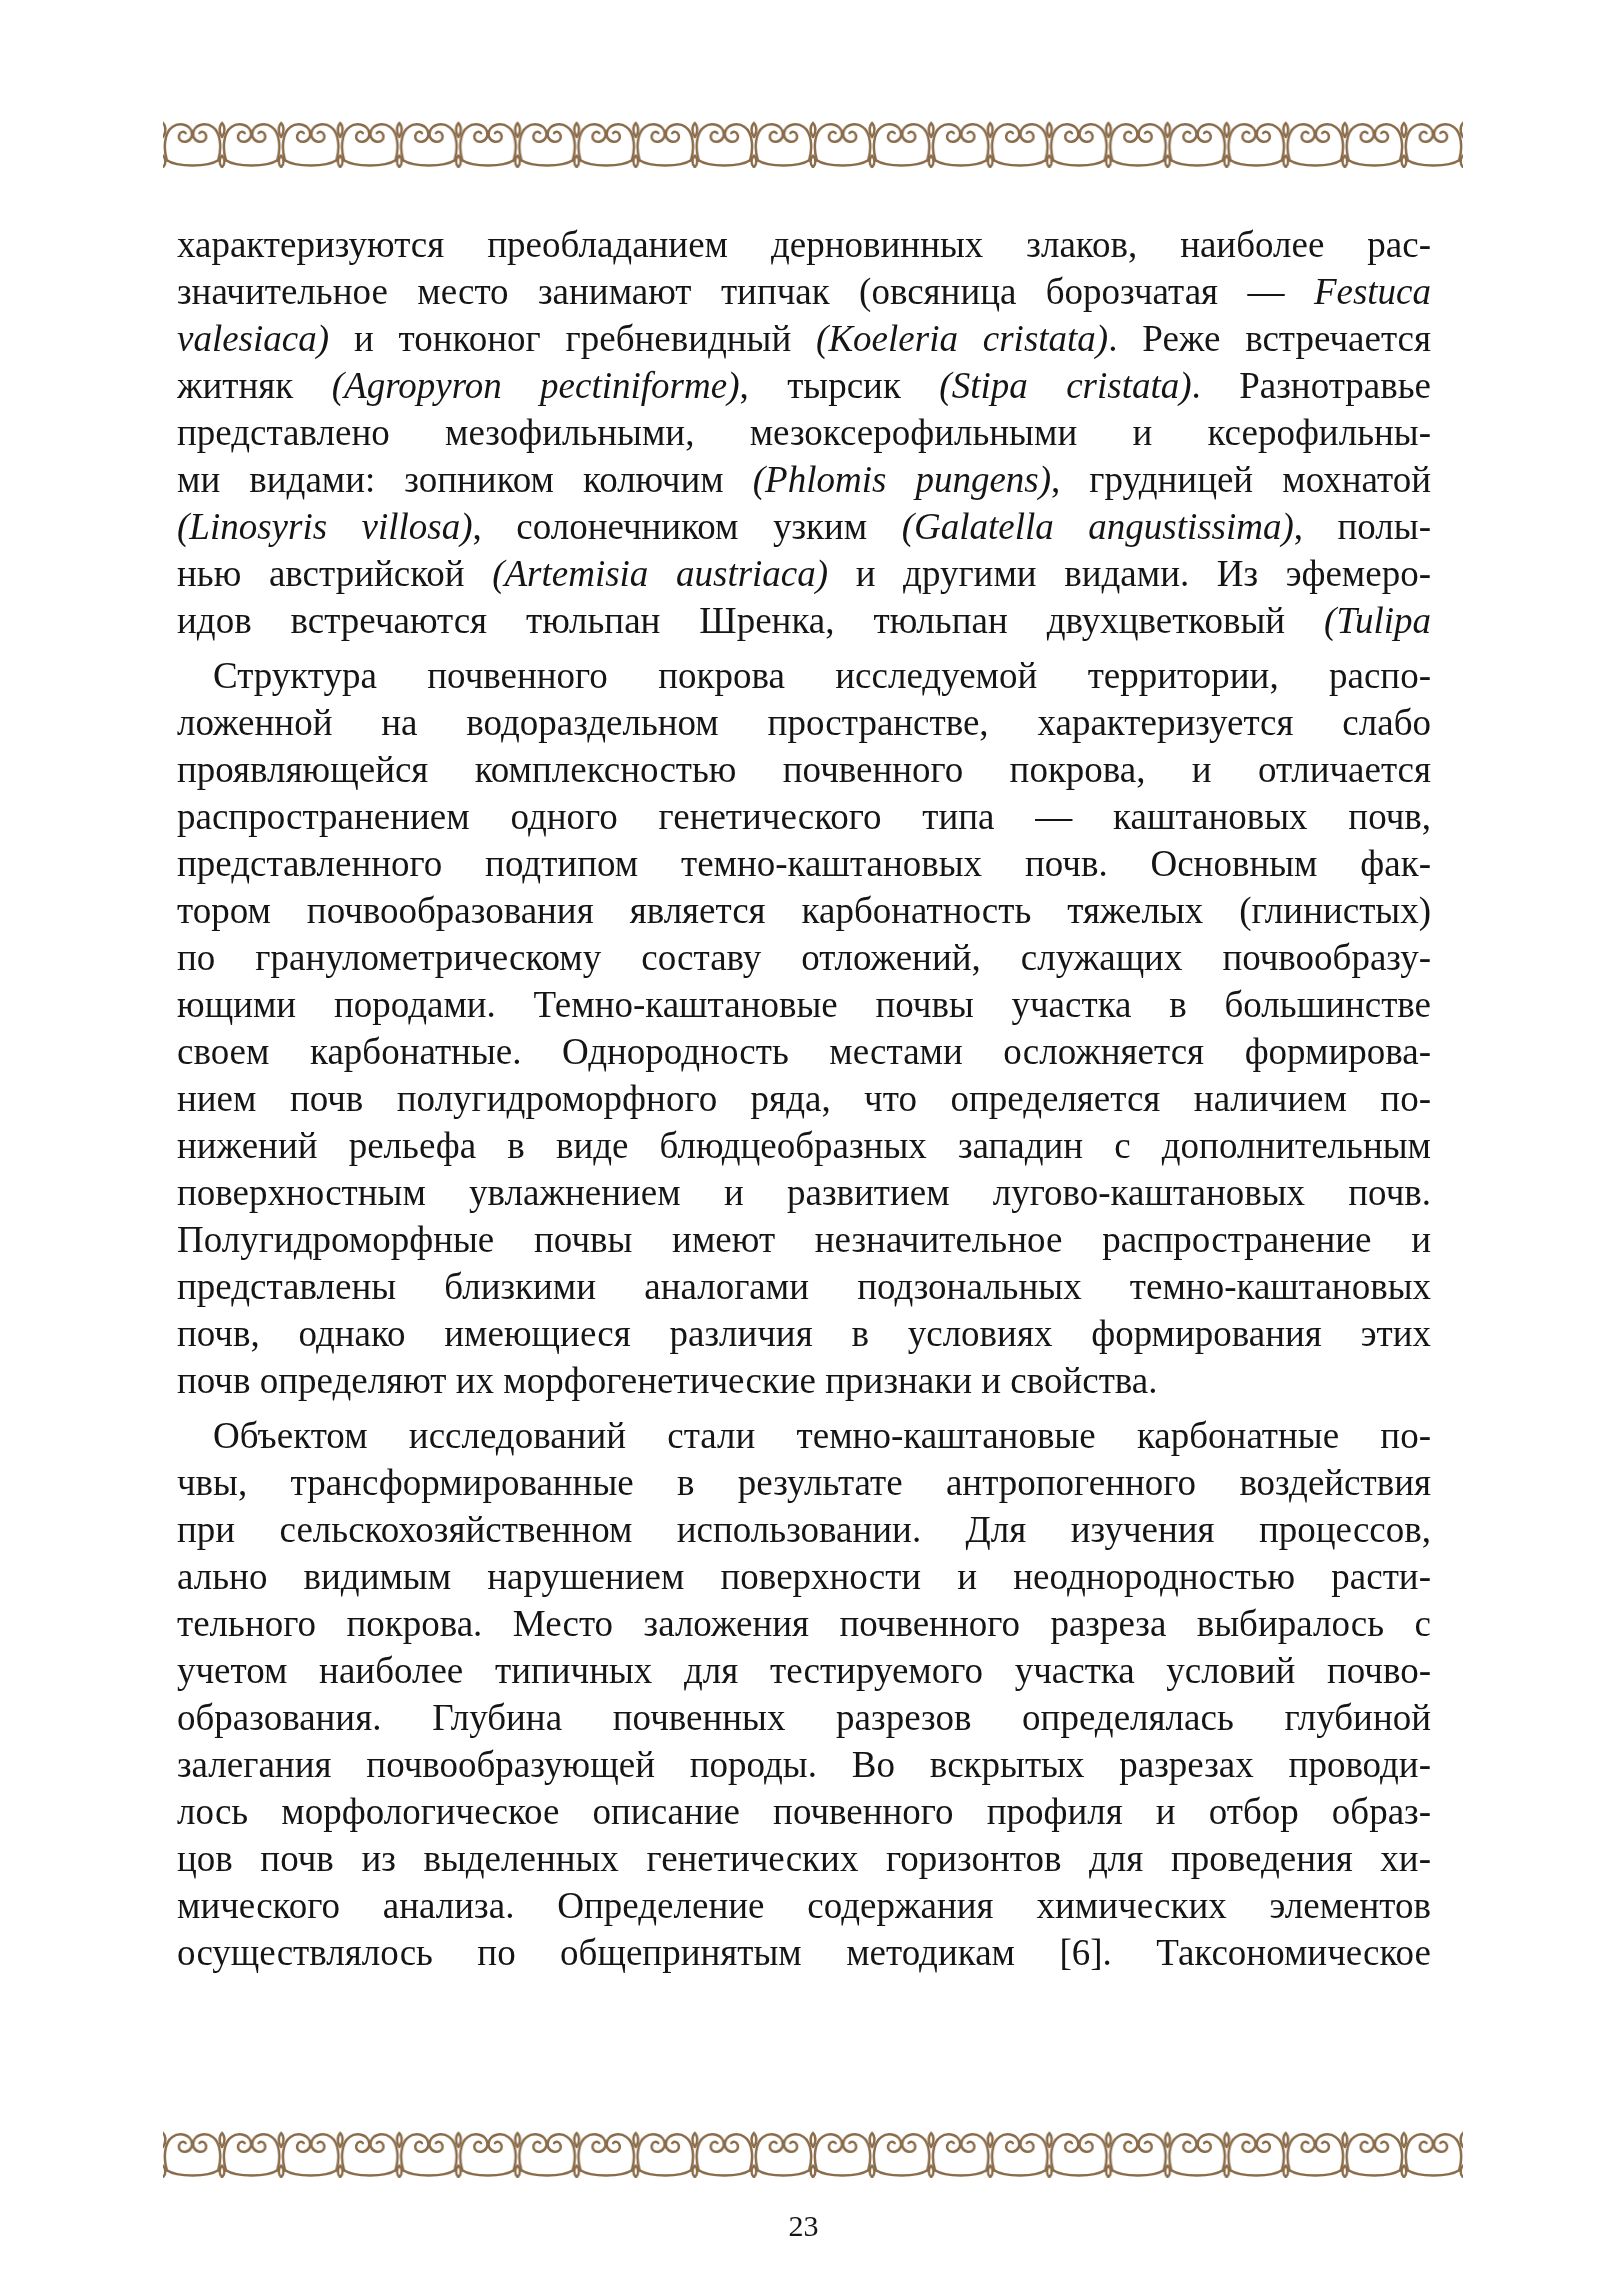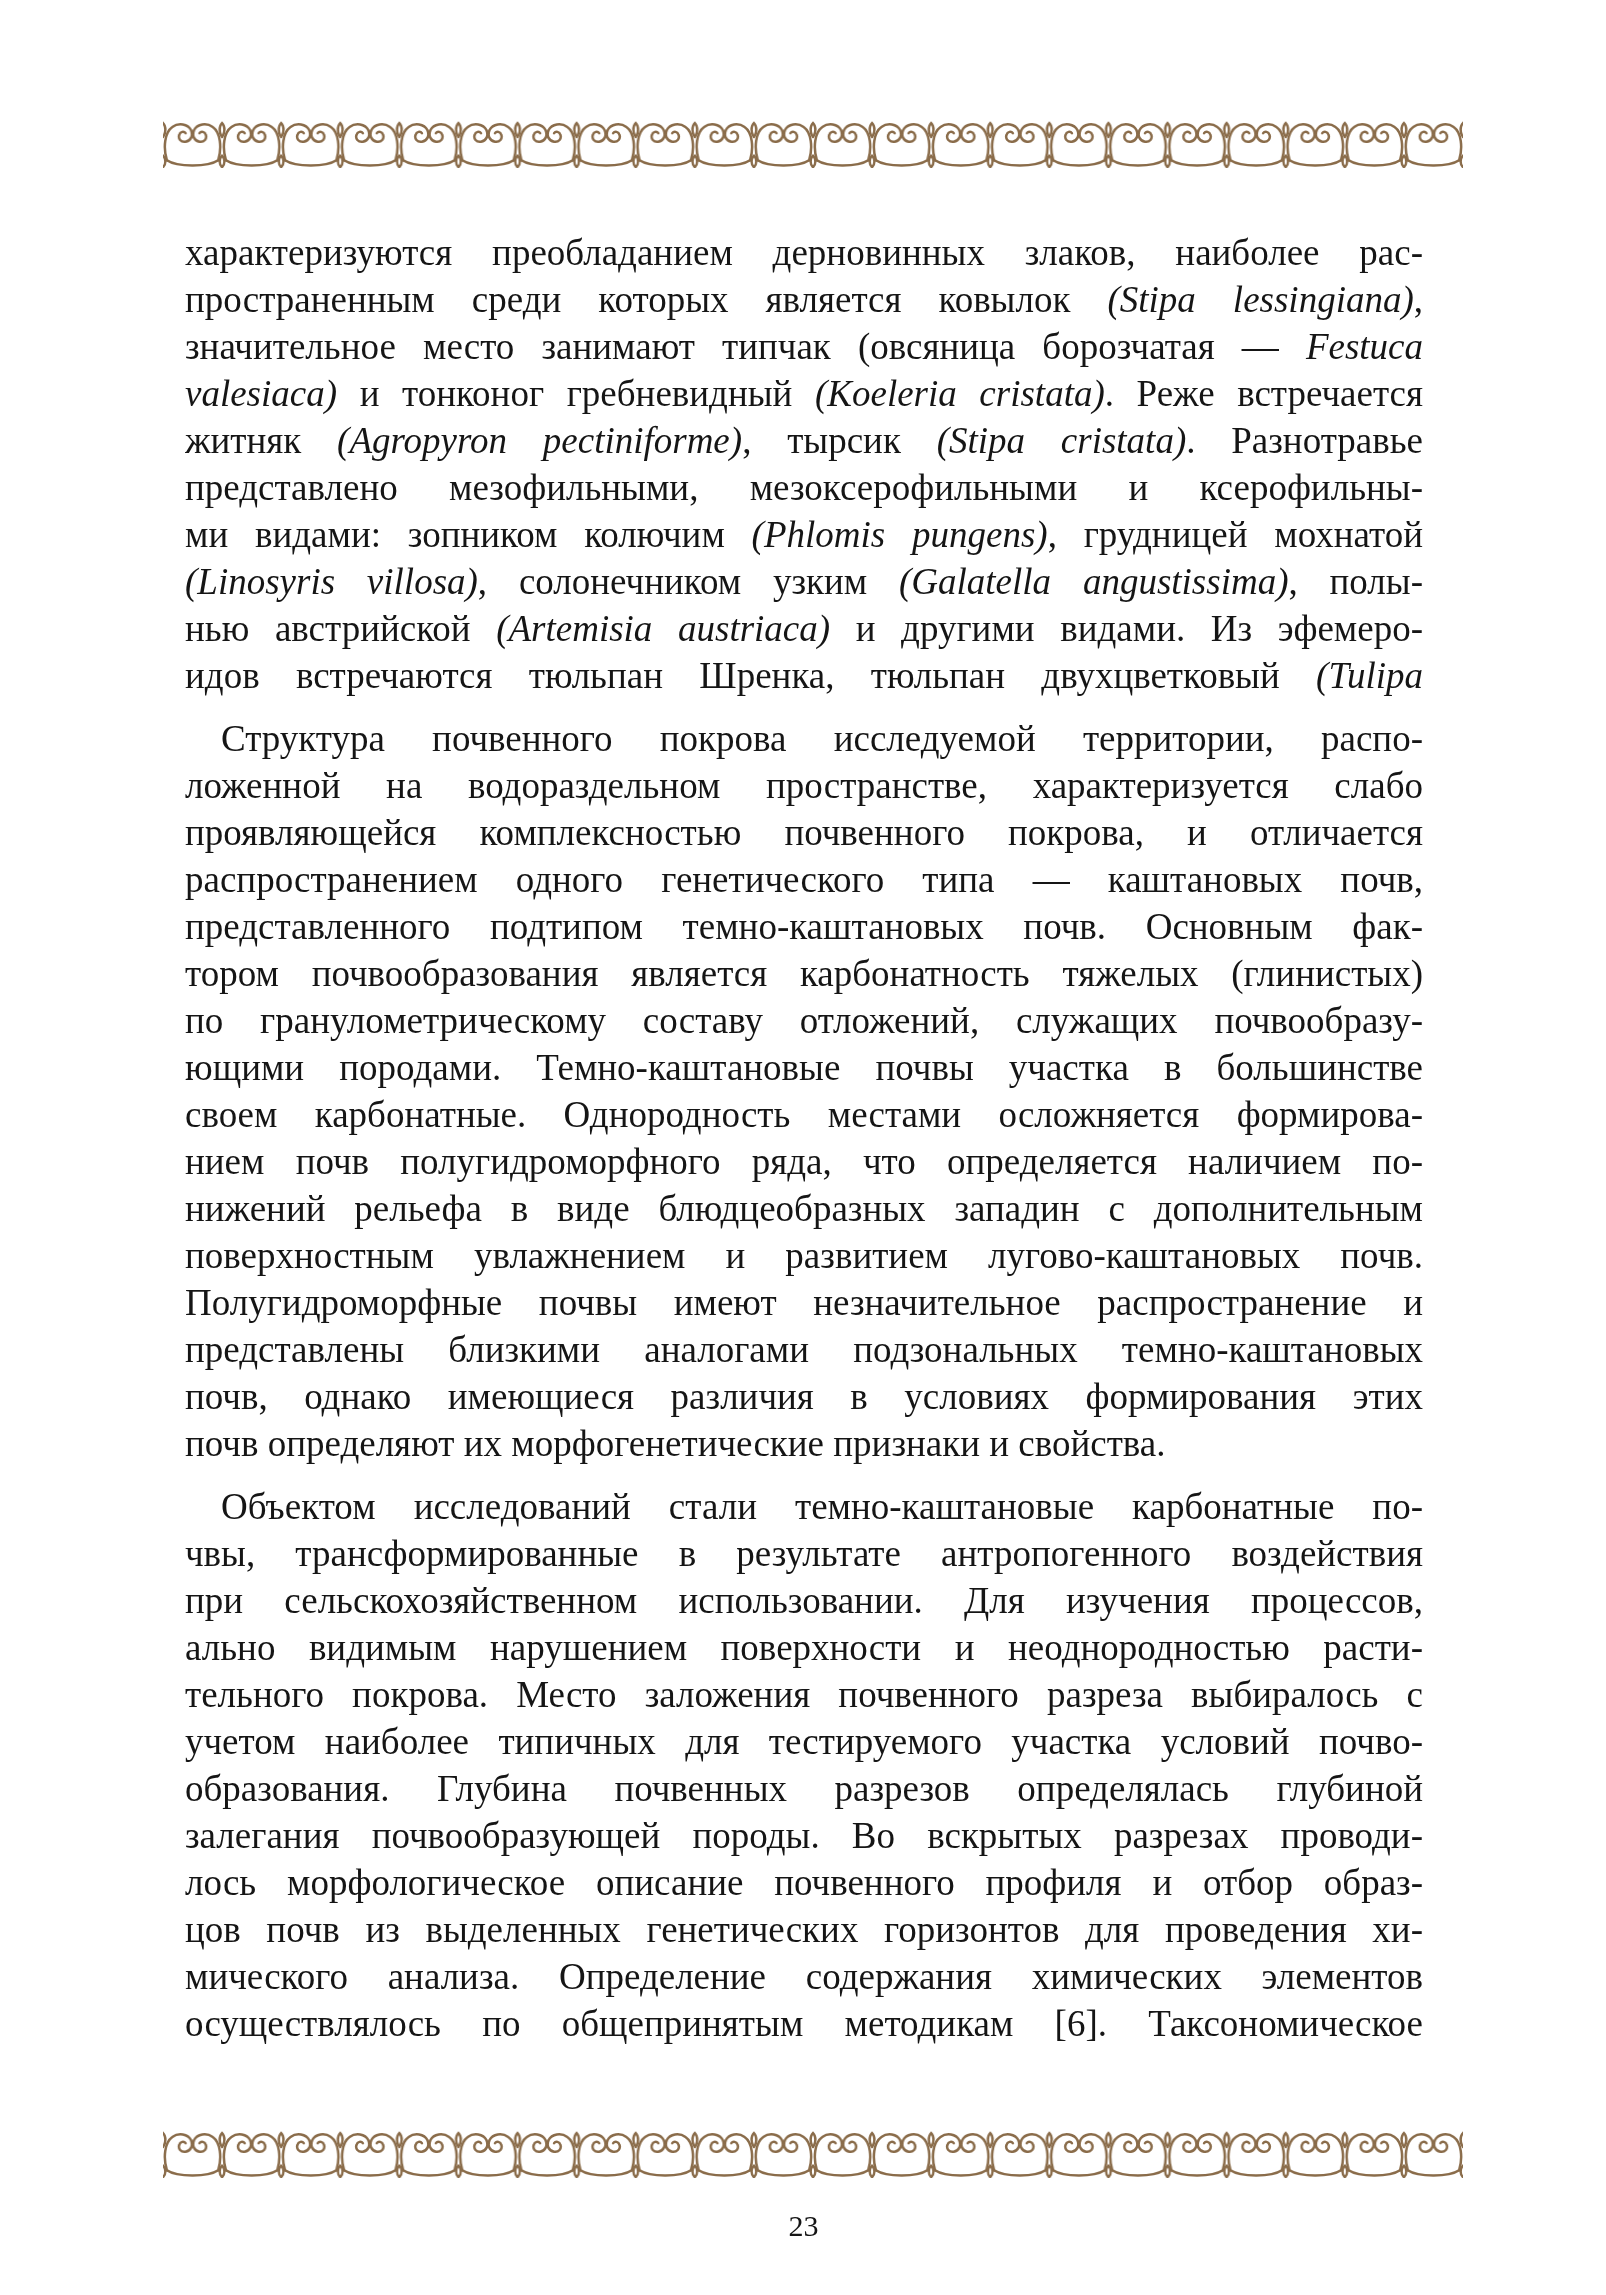--- a/index.html
+++ b/index.html
@@ -22,21 +22,21 @@
   }
   .ornament-top{top:120px;}
   .ornament-bottom{top:2130px;}
   .orn-svg{display:block;width:100%;height:100%;}
   .text-block{
     position:absolute;left:169px;top:213px;width:1270px;
     font-size:37px;line-height:47px;
     color:var(--text-color);
     text-rendering:optimizeLegibility;
   }
-  .para{margin:16px;padding:0;}
+  .para{margin:8px;padding:0;}
   .p-indent .line:first-child{text-indent:36px;font-family:Liberation Serif, serif;}
   .line{
     height:47px;
     text-align:justify;
     text-align-last:justify;
     overflow:hidden;
   }
   .line-last{
     text-align-last:left;
   }
@@ -65,21 +65,20 @@
         </g>
       </pattern>
     </defs>
     <rect width="1672" height="62" fill="url(#ornA)"></rect>
   </svg>
 </div>
 
 <div class="text-block">
     <div class="para">
       <div class="line"><span>характеризуются преобладанием дерновинных злаков, наиболее рас-</span></div>
-      <div class="line"><span>пространенным среди которых является ковылок </span><span class="it">(Stipa lessingiana)</span><span>,</span></div>
       <div class="line"><span>значительное место занимают типчак (овсяница борозчатая — </span><span class="it">Festuca</span></div>
       <div class="line"><span class="it">valesiaca)</span><span> и тонконог гребневидный </span><span class="it">(Koeleria cristata)</span><span>. Реже встречается</span></div>
       <div class="line"><span>житняк </span><span class="it">(Agropyron pectiniforme)</span><span>, тырсик </span><span class="it">(Stipa cristata)</span><span>. Разнотравье</span></div>
       <div class="line"><span>представлено мезофильными, мезоксерофильными и ксерофильны-</span></div>
       <div class="line"><span>ми видами: зопником колючим </span><span class="it">(Phlomis pungens)</span><span>, грудницей мохнатой</span></div>
       <div class="line"><span class="it">(Linosyris villosa)</span><span>, солонечником узким </span><span class="it">(Galatella angustissima)</span><span>, полы-</span></div>
       <div class="line"><span>нью австрийской </span><span class="it">(Artemisia austriaca)</span><span> и другими видами. Из эфемеро-</span></div>
       <div class="line"><span>идов встречаются тюльпан Шренка, тюльпан двухцветковый </span><span class="it">(Tulipa</span></div>
     </div>
     <div class="para p-indent">

